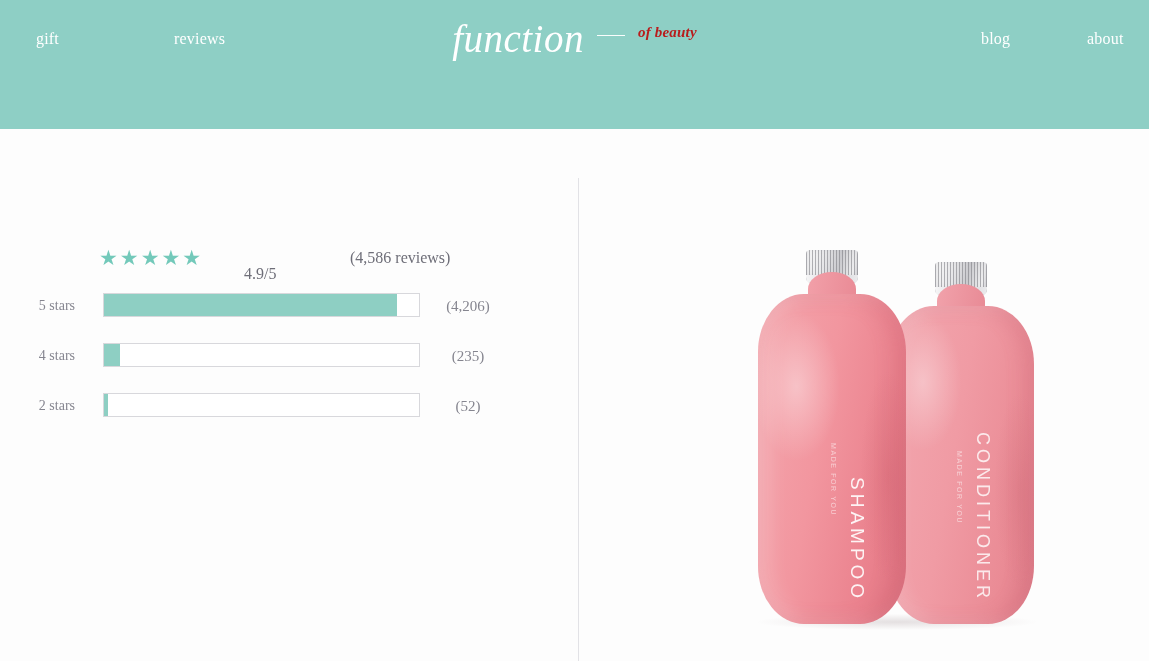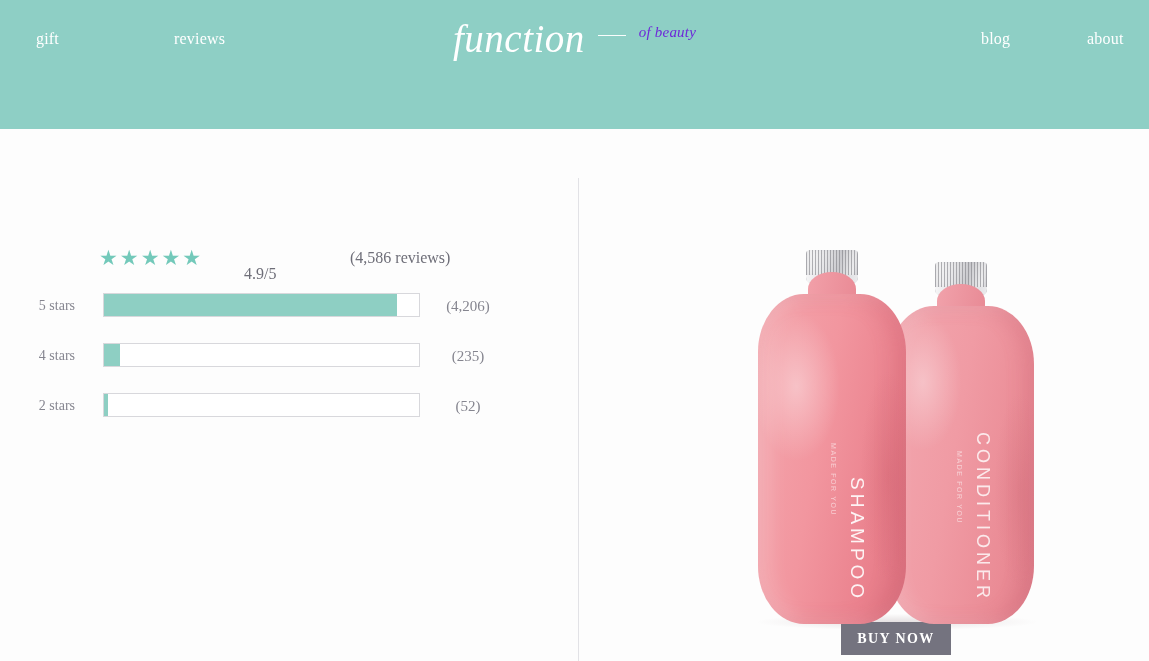--- a/index.html
+++ b/index.html
@@ -59,23 +59,23 @@
     width: 28px;
     height: 1px;
     background: #ffffff;
     vertical-align: middle;
     margin: 0 9px 6px 9px;
     opacity: 0.95;
   }
   .brand-sub {
     font-family: "Liberation Serif", "DejaVu Serif", serif;
     font-style: italic;
-    font-weight: normal;
+    font-weight: bold;
     font-size: 15px;
-    color: #6d28d9;
+    color: #b91c1c;
     letter-spacing: 0.2px;
     vertical-align: middle;
     position: relative;
     top: -6px;
   }
 
   
   .main {
     position: absolute;
     top: 129px; left: 0;
@@ -409,15 +409,14 @@
         <div class="bottle-cap">
           <div class="bottle-cap-band"></div>
         </div>
         <div class="bottle-shoulder"></div>
         <div class="bottle-body"></div>
         <div class="bottle-text">SHAMPOO</div>
         <div class="bottle-subtext">MADE FOR YOU</div>
       </div>
     </div>
 
-    <button class="buy-now">BUY NOW</button>
   </div>
 </div>
 
 </body></html>

